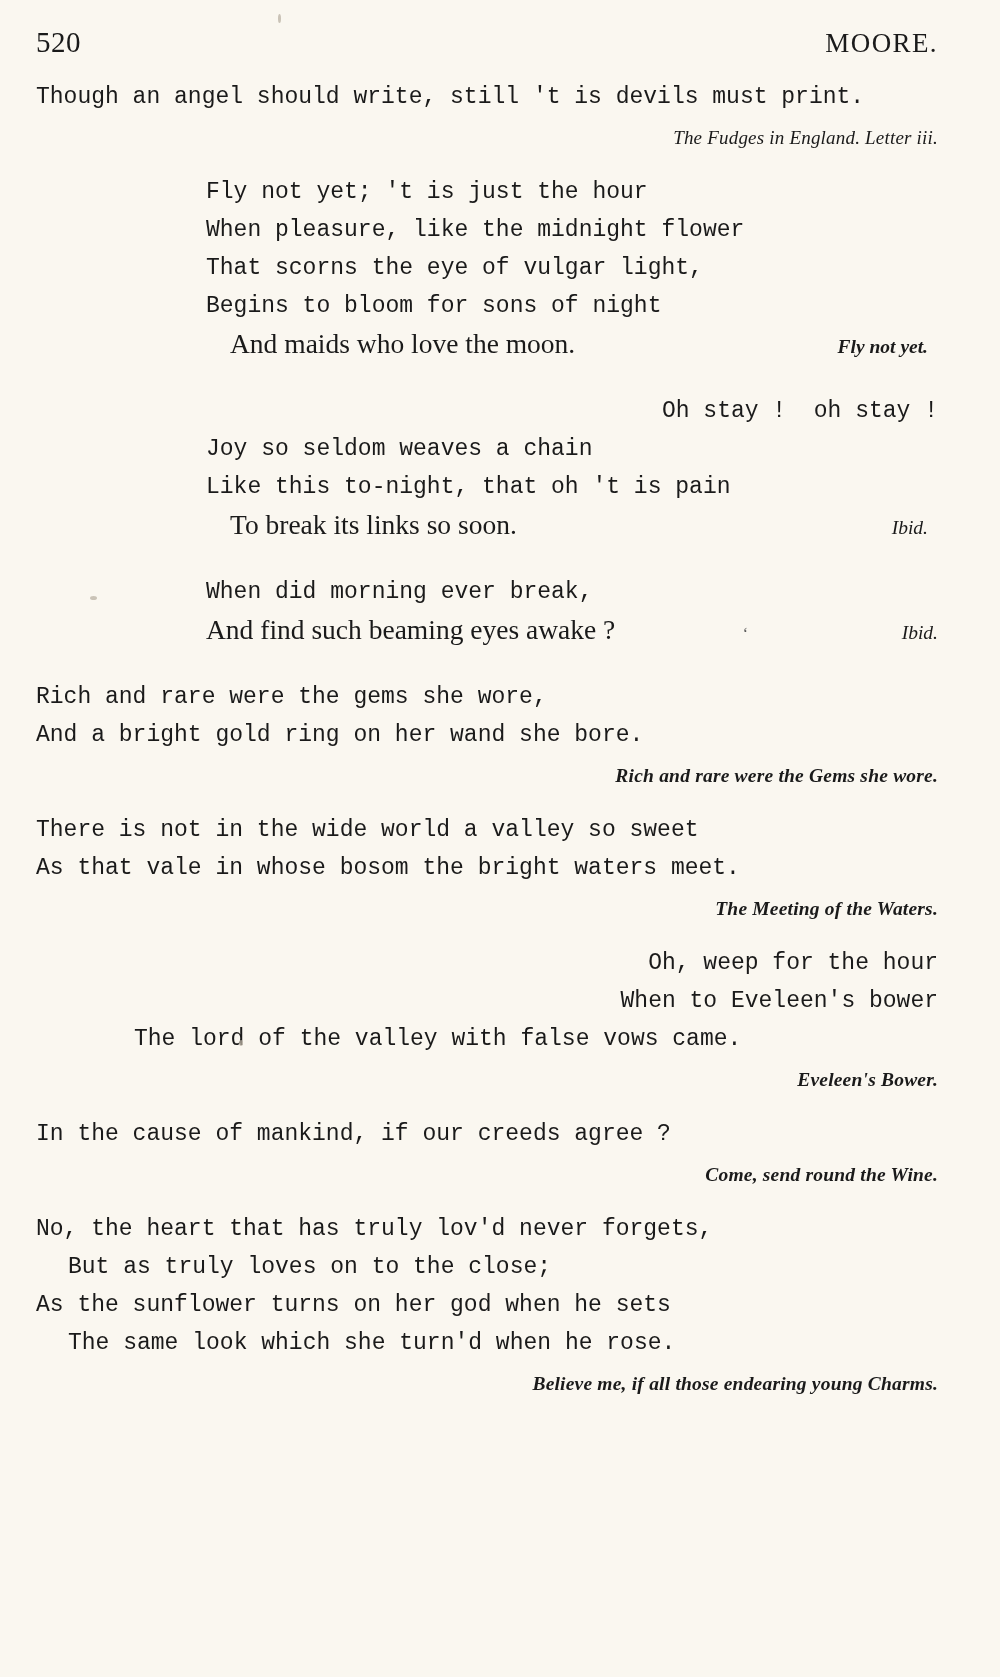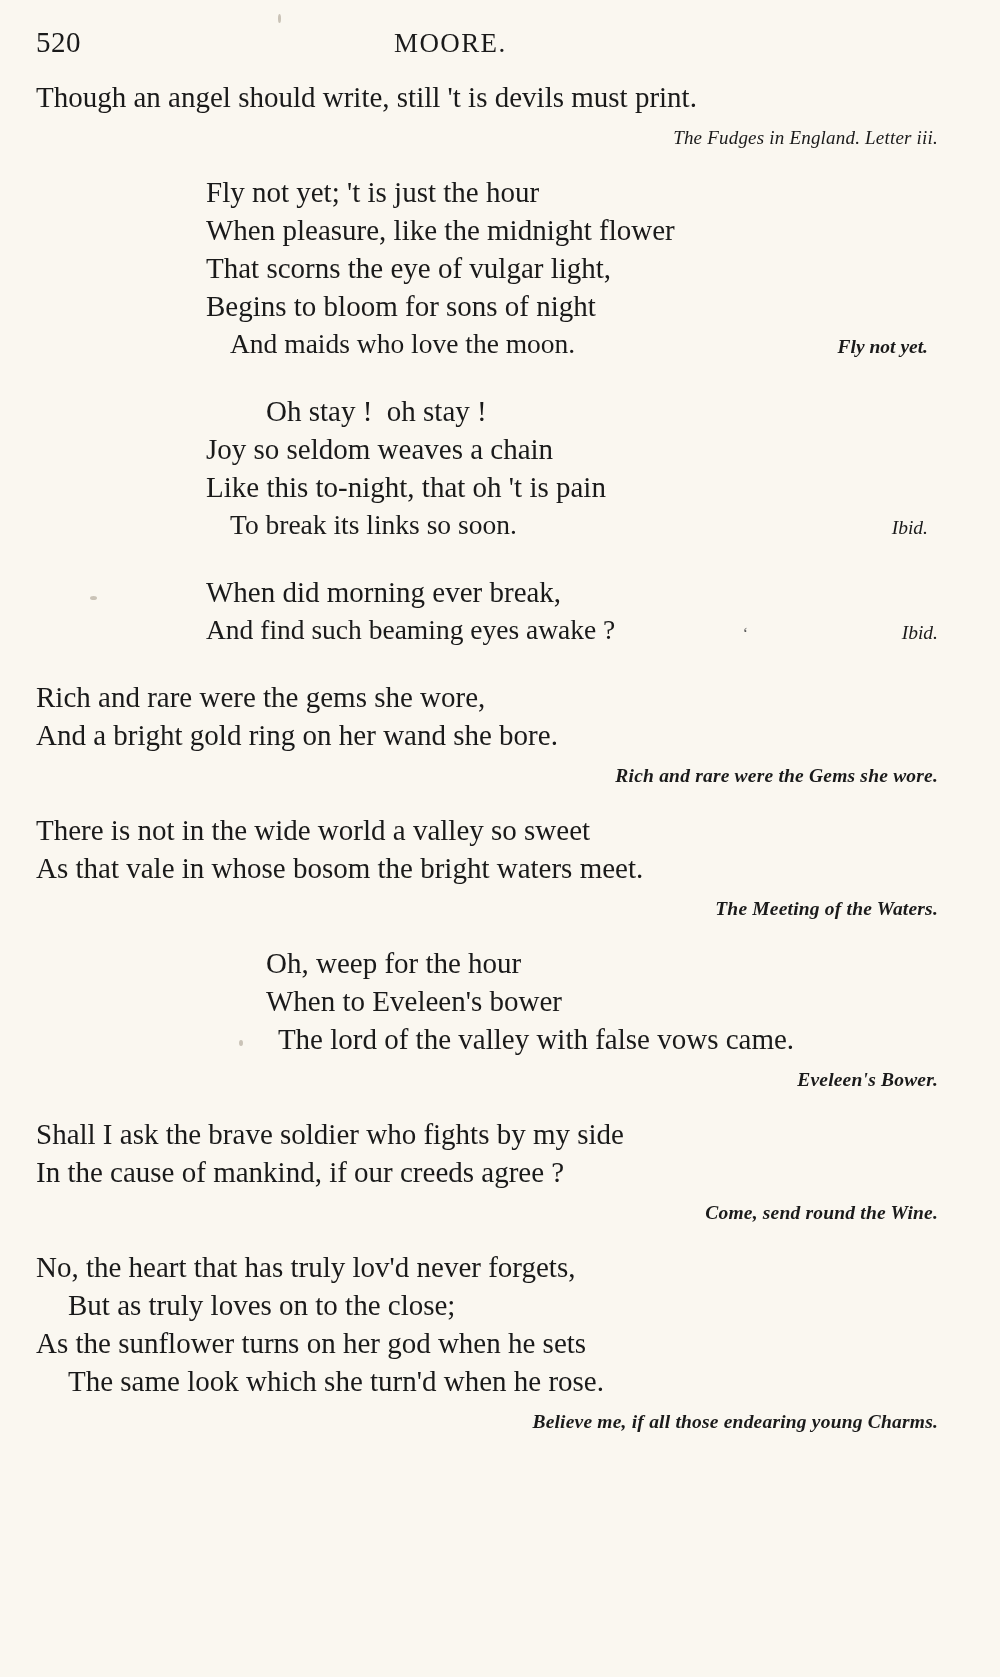--- a/index.html
+++ b/index.html
@@ -31,41 +31,42 @@
     margin-bottom: 6px;
   }
   .folio {
     font-size: 29px;
     letter-spacing: 0.5px;
     width: 120px;
     padding-left: 2px;
   }
   .running-head {
     flex: 1;
-    text-align: left;
+    text-align: right;
     font-size: 27px;
     letter-spacing: 1.4px;
     padding-left: 238px;
   }
 
   
   .quote-block {
     margin-bottom: 24px;
   }
   .line {
-    font-size: 29px;
+    font-size: 23px;
     line-height: 38px;
     white-space: pre-wrap;
+    font-family: Liberation Mono, monospace;
   }
   .flush   { padding-left: 2px; }
   .ind1    { padding-left: 34px; }
   .ind3    { padding-left: 172px; }
   .ind4    { padding-left: 196px; }
-  .ind5    { padding-left: 232px; }
-  .ind6    { padding-left: 100px; text-align: center; }
+  .ind5    { padding-left: 232px; text-align: right; }
+  .ind6    { padding-left: 100px; }
 
   .attrib {
     font-style: italic;
     font-weight: bold;
     font-size: 19.5px;
     text-align: right;
     letter-spacing: 0.2px;
     margin-top: 11px;
   }
   .attrib.light {
@@ -160,21 +161,20 @@
         <div class="line flush">As that vale in whose bosom the bright waters meet.</div>
         <div class="attrib">The Meeting of the Waters.</div>
       </div>
       <div class="quote-block">
         <div class="line ind5">Oh, weep for the hour</div>
         <div class="line ind5">When to Eveleen's bower</div>
         <div class="line ind6">The lord of the valley with false vows came.</div>
         <div class="attrib">Eveleen's Bower.</div>
       </div>
       <div class="quote-block">
-        <div class="line flush">Shall I ask the brave soldier who fights by my side</div>
         <div class="line flush">In the cause of mankind, if our creeds agree ?</div>
         <div class="attrib">Come, send round the Wine.</div>
       </div>
       <div class="quote-block">
         <div class="line flush">No, the heart that has truly lov'd never forgets,</div>
         <div class="line ind1">But as truly loves on to the close;</div>
         <div class="line flush">As the sunflower turns on her god when he sets</div>
         <div class="line ind1">The same look which she turn'd when he rose.</div>
         <div class="attrib">Believe me, if all those endearing young Charms.</div>
       </div>

